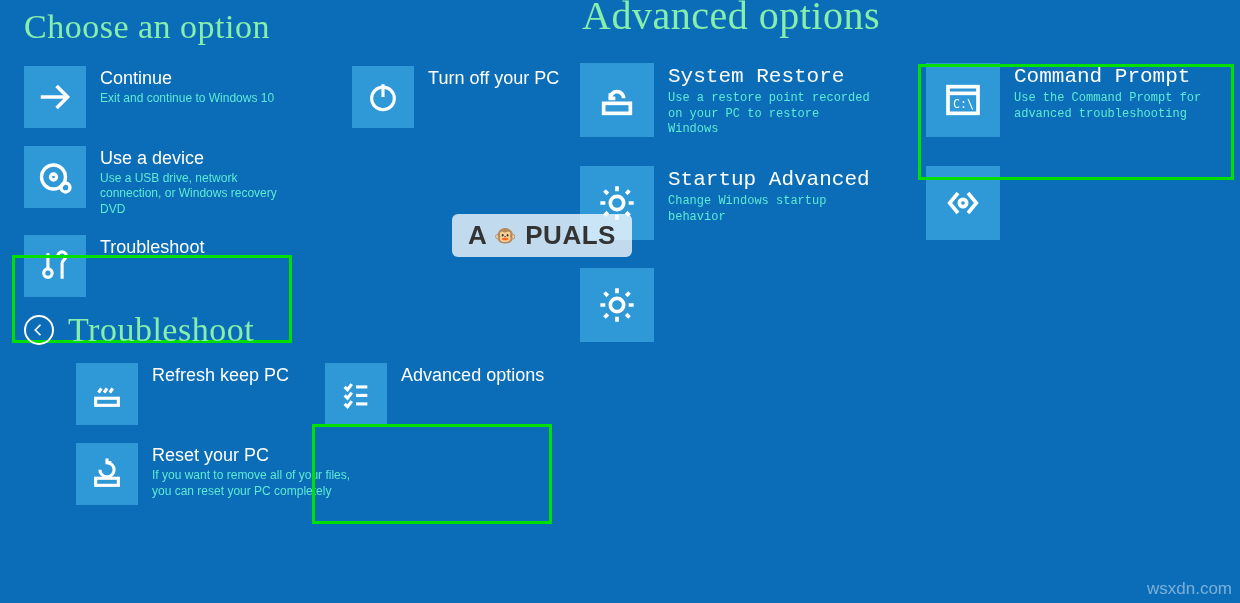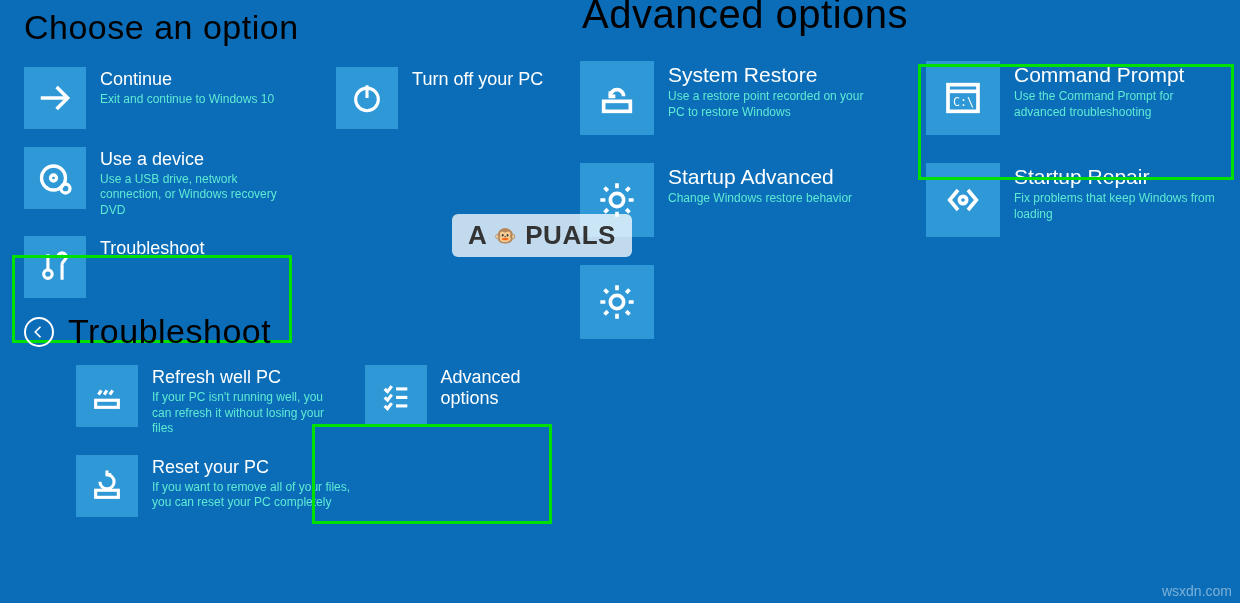--- a/index.html
+++ b/index.html
@@ -9,30 +9,31 @@
     color: #ffffff;
     width: 1240px;
     height: 603px;
     overflow: hidden;
     position: relative;
   }
   .panel-title {
     font-weight: 300;
     font-size: 34px;
     letter-spacing: 0.5px;
-    color: #000000;
+    color: #86efac;
+    font-family: Liberation Serif, serif;
   }
   
   #left-panel { position: absolute; left: 0; top: 0; width: 565px; }
 
   #choose-panel { padding: 8px 0 0 24px; }
   #choose-panel .panel-title { margin-bottom: 20px; }
 
   .tiles { display: flex; flex-direction: column; gap: 18px; }
-  .row2 { display: flex; gap: 62px; }
+  .row2 { display: flex; gap: 78px; }
 
   .tile {
     display: flex;
     align-items: flex-start;
     gap: 14px;
   }
   .tile .icon {
     width: 62px; height: 62px;
     background: #2f99d8;
     display: flex; align-items: center; justify-content: center;
@@ -59,42 +60,42 @@
     position: absolute;
     left: 580px;
     top: 0;
     width: 660px;
     padding-top: 0;
   }
   #right-panel .panel-title { font-size: 40px; margin: -8px 0 24px 2px; }
   #right-panel .tiles2 { display:flex; flex-wrap:wrap; gap: 28px 56px; }
   #right-panel .tile { width: 290px; }
   #right-panel .tile .icon { width: 74px; height: 74px; }
-  #right-panel .tile .txt { max-width: 205px; }
+  #right-panel .tile .txt { max-width: 205px; font-family: Liberation Mono, monospace; }
   #right-panel .tile .txt .title { font-size: 21px; }
 
   
   #watermark {
     position:absolute; left: 452px; top: 214px;
     background: rgba(255,255,255,0.75);
     color:#333; font-weight:700; font-size:26px;
     padding: 6px 16px; border-radius: 6px;
     display:flex; align-items:center; gap:4px;
     letter-spacing:0.5px;
     pointer-events:none;
   }
   #watermark .pp-icon {
     width:30px; height:30px; border-radius:50%;
     display:inline-flex; align-items:center; justify-content:center;
     font-size:18px;
   }
 
   #credit {
     position:absolute; right:8px; bottom:4px;
-    font-size:14px; color: rgba(255,255,255,0.45);
+    font-size:17px; color: rgba(255,255,255,0.45);
   }
 
   svg { stroke:#fff; fill:none; stroke-width:2.2; }
 </style>
 </head>
 <body>
 
 <div id="left-panel">
 
   <div id="choose-panel">
@@ -173,22 +174,21 @@
     <div class="tiles">
       <div class="row2">
         <div class="tile">
           <div class="icon">
             <svg viewBox="0 0 24 24" width="34" height="34">
                 <rect x="4" y="15" width="16" height="5"></rect>
                 <path d="M6 11 l2 -3 M10 11 l2 -3 M14 11 l2 -3"></path>
               </svg>
           </div>
           <div class="txt">
-            <div class="title">Refresh well PC</div>
-            <div class="desc">If your PC isn't running well, you can refresh it without losing your files</div>
+            <div class="title">Refresh keep PC</div>
           </div>
         </div>
 
         <div class="tile">
           <div class="icon">
             <svg viewBox="0 0 24 24" width="34" height="34">
                 <polyline points="4 7 6 9 9 5"></polyline>
                 <line x1="12" y1="7" x2="20" y2="7"></line>
                 <polyline points="4 13 6 15 9 11"></polyline>
                 <line x1="12" y1="13" x2="20" y2="13"></line>
@@ -256,35 +256,31 @@
 
     <div class="tile">
       <div class="icon">
         <svg viewBox="0 0 24 24" width="40" height="40">
             <circle cx="12" cy="12" r="4"></circle>
             <path d="M12 2v3M12 19v3M2 12h3M19 12h3M4.5 4.5l2 2M17.5 17.5l2 2M4.5 19.5l2-2M17.5 6.5l2-2"></path>
           </svg>
       </div>
       <div class="txt">
         <div class="title">Startup Advanced</div>
-        <div class="desc">Change Windows restore behavior</div>
+        <div class="desc">Change Windows startup behavior</div>
       </div>
     </div>
 
     <div class="tile">
       <div class="icon">
         <svg viewBox="0 0 24 24" width="40" height="40">
             <polyline points="9 6 4 12 9 18"></polyline>
             <polyline points="15 6 20 12 15 18"></polyline>
             <circle cx="12" cy="12" r="2.2"></circle>
           </svg>
-      </div>
-      <div class="txt">
-        <div class="title">Startup Repair</div>
-        <div class="desc">Fix problems that keep Windows from loading</div>
       </div>
     </div>
 
     <div class="tile">
       <div class="icon">
         <svg viewBox="0 0 24 24" width="40" height="40">
             <circle cx="12" cy="12" r="4"></circle>
             <path d="M12 2v3M12 19v3M2 12h3M19 12h3M4.5 4.5l2 2M17.5 17.5l2 2M4.5 19.5l2-2M17.5 6.5l2-2"></path>
           </svg>
       </div>

